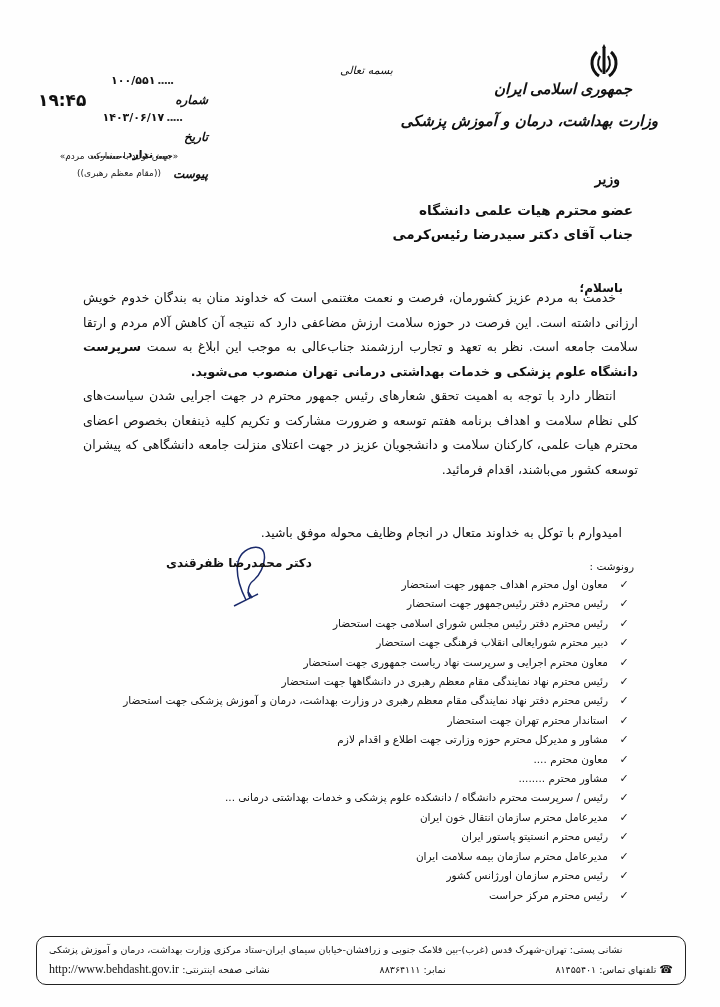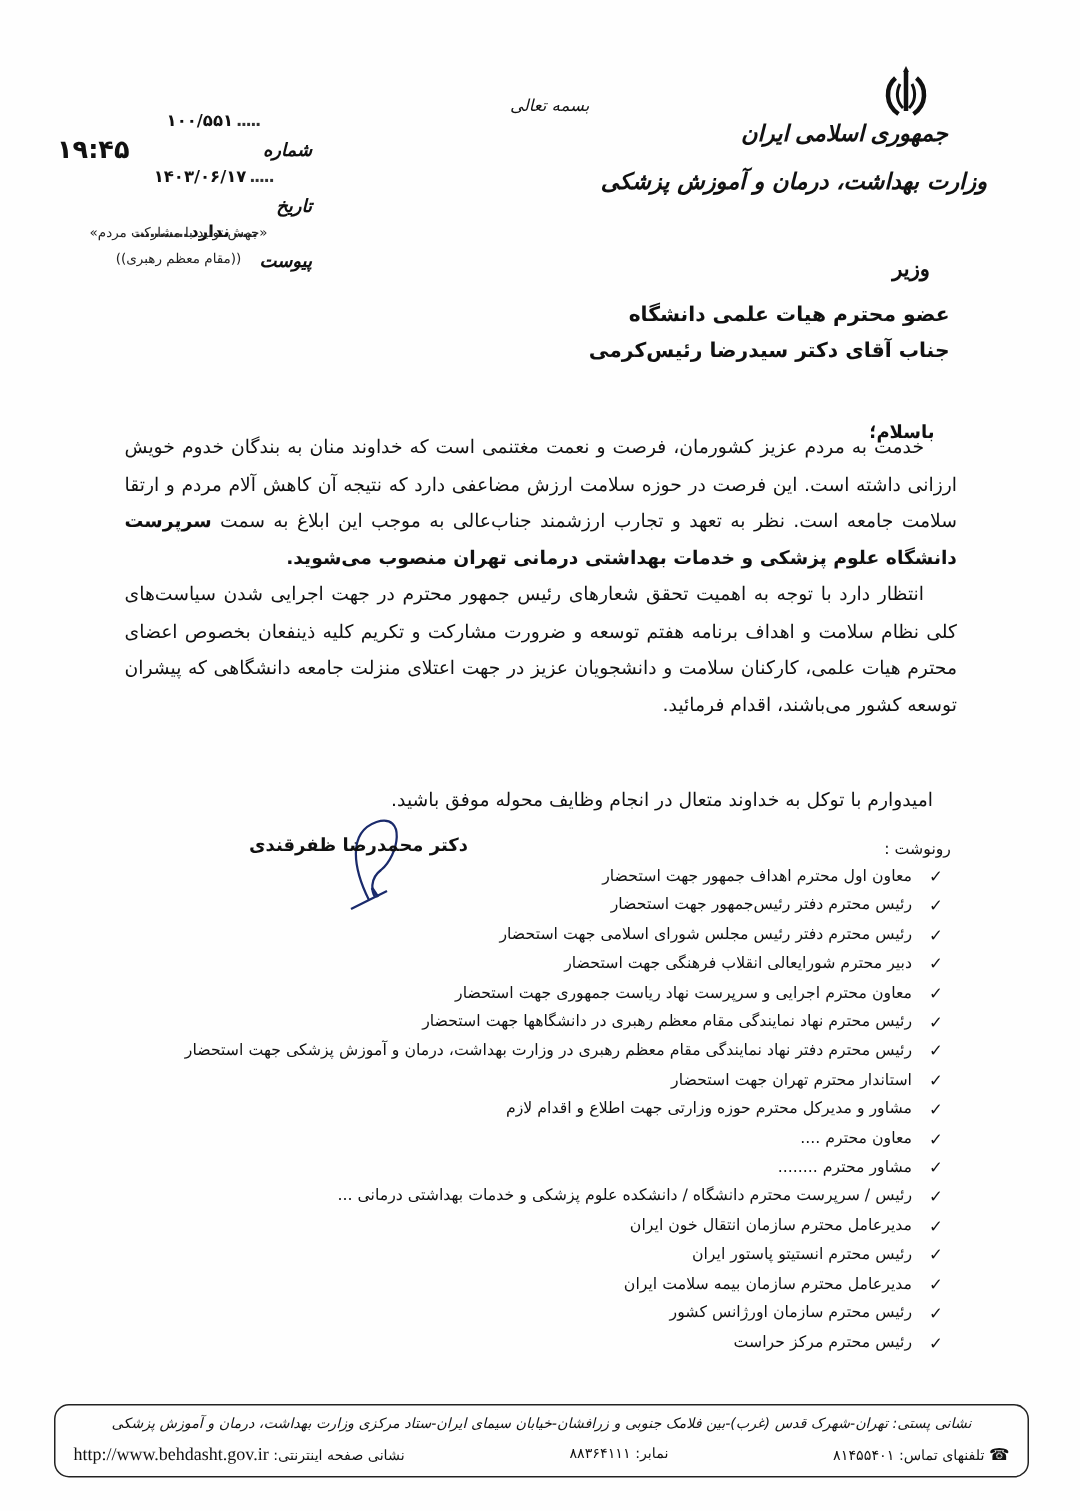--- a/index.html
+++ b/index.html
@@ -82,21 +82,21 @@
   }
   .cc-item { display: flex; align-items: center; gap: 10px; white-space: nowrap; }
   .cc-check { font-size: 11px; width: 12px; text-align: center; }
 
   
   .footer-box {
     position: absolute; top: 936px; left: 36px; width: 650px; height: 49px;
     border: 1.5px solid #222; border-radius: 10px; box-sizing: border-box;
     font-size: 9.5px; padding: 5px 12px 0 12px;
   }
-  .footer-addr { text-align: center; white-space: nowrap; line-height: 16px; font-style: italic; }
+  .footer-addr { text-align: left; white-space: nowrap; line-height: 16px; }
   .footer-row {
     display: flex; justify-content: space-between; align-items: center; line-height: 18px; margin-top: 2px;
   }
   .footer-row span { white-space: nowrap; }
   .footer-url { font-family: Liberation Serif, serif; font-size: 12px; direction: ltr; }
   .phone-icon { font-size: 11px; margin-left: 3px; }
 </style>
 </head>
 <body>
 

